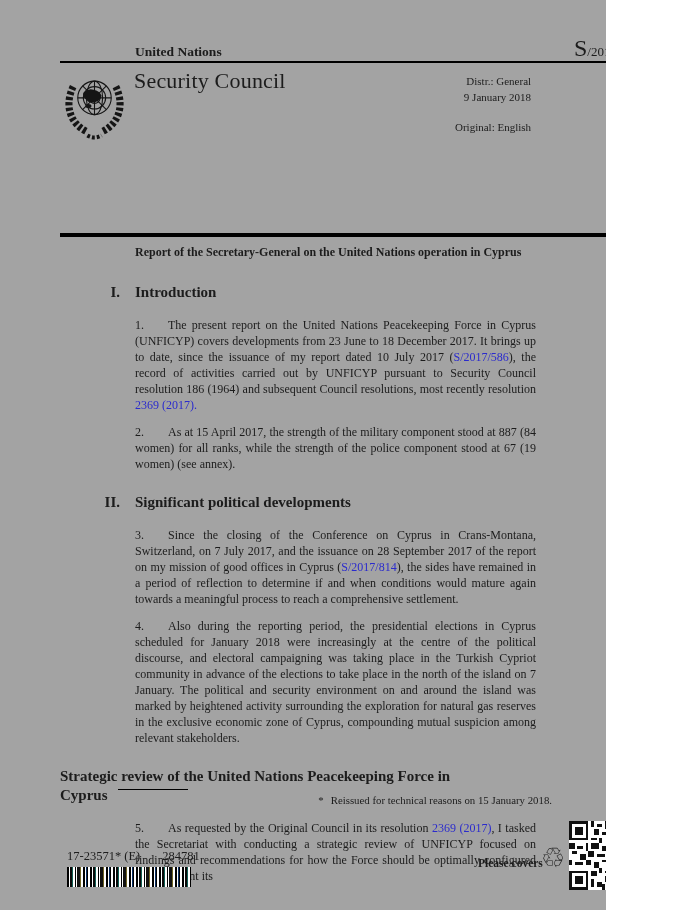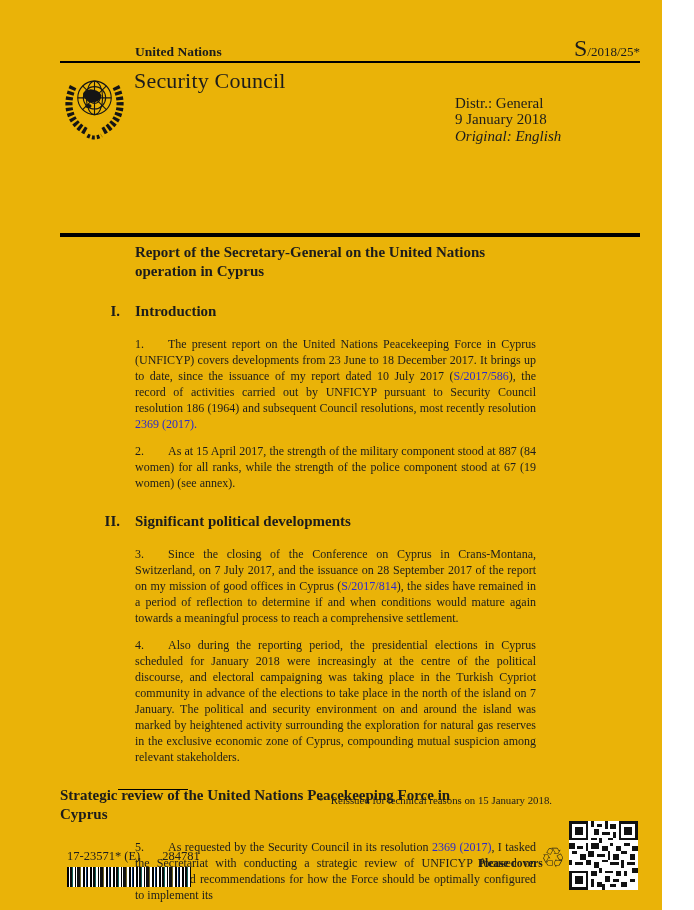--- a/index.html
+++ b/index.html
@@ -1,17 +1,17 @@
 <!DOCTYPE html>
 <html style="--link: #2b2bcd;"><head>
 <meta charset="utf-8">
 <style>
   html,body { margin:0; padding:0; background:#ffffff; }
   .page {
-    position:relative; width:662px; height:910px; background:#eab308;
+    position:relative; width:606px; height:910px; background:#a3a3a3;
     font-family:"Liberation Serif", serif; color:#1c1c1c; overflow:hidden;
   }
   
   .header-row {
     position:absolute; top:38px; left:60px; width:580px; height:24px;
   }
   .org-name {
     position:absolute; left:75px; bottom:2px;
     font-weight:bold; font-size:13.5px;
   }
@@ -22,32 +22,32 @@
     position:absolute; top:61px; left:60px; width:580px; height:2px; background:#000;
   }
   
   .emblem { position:absolute; top:72px; left:61px; width:67px; height:72px; }
   .emblem svg { width:100%; height:100%; }
   .organ {
     position:absolute; top:68px; left:134px; margin:0;
     font-size:22px; font-weight:normal; letter-spacing:0.2px;
   }
   .distr {
-    position:absolute; top:95px; left:455px;
-    font-size:15px; line-height:16px;
-  }
-  .orig { margin-top:1px;font-style:italic; }
+    position:absolute; top:73px; left:455px;
+    font-size:11px; line-height:16px;text-align:right;
+  }
+  .orig { margin-top:14px; }
   .thick-rule {
     position:absolute; top:233px; left:60px; width:580px; height:4px; background:#000;
   }
   
   .content { position:absolute; top:243px; left:60px; width:580px; }
   .doc-title {
     margin:0 0 0 75px; width:398px;
-    font-size:15px; font-weight:bold; line-height:19px;
+    font-size:12px; font-weight:bold; line-height:19px;
   }
   .section { margin:0; }
   .section-heading {
     display:flex; margin-top:21px; margin-bottom:15px;
     font-weight:bold; font-size:15px; line-height:19px;
   }
   .numeral { width:60px; text-align:right; padding-right:15px; flex:0 0 auto; }
   .heading-text { width:425px; }
   .para {
     margin:0 0 11px 75px; width:401px; text-align:justify;
@@ -146,21 +146,21 @@
             <span class="numeral">II.</span>
             <span class="heading-text">Significant political developments</span>
           </div>
           <p class="para"><span class="pnum">3.</span><span>Since the closing of the Conference on Cyprus in Crans-Montana, Switzerland, on 7 July 2017, and the issuance on 28 September 2017 of the report on my mission of good offices in Cyprus (</span><span class="doc-link">S/2017/814</span><span>), the sides have remained in a period of reflection to determine if and when conditions would mature again towards a meaningful process to reach a comprehensive settlement.</span></p>
           <p class="para"><span class="pnum">4.</span><span>Also during the reporting period, the presidential elections in Cyprus scheduled for January 2018 were increasingly at the centre of the political discourse, and electoral campaigning was taking place in the Turkish Cypriot community in advance of the elections to take place in the north of the island on 7 January. The political and security environment on and around the island was marked by heightened activity surrounding the exploration for natural gas reserves in the exclusive economic zone of Cyprus, compounding mutual suspicion among relevant stakeholders.</span></p>
         </div>
         <div class="section">
           <div class="section-heading">
             <span class="heading-text">Strategic review of the United Nations Peacekeeping Force in Cyprus</span>
           </div>
-          <p class="para"><span class="pnum">5.</span><span>As requested by the Security Council in its resolution </span><span class="doc-link">2369 (2017)</span><span>, I tasked the Secretariat with conducting a strategic review of UNFICYP focused on findings and recommendations for how the Force should be optimally configured to implement its</span></p>
+          <p class="para"><span class="pnum">5.</span><span>As requested by the Original Council in its resolution </span><span class="doc-link">2369 (2017)</span><span>, I tasked the Secretariat with conducting a strategic review of UNFICYP focused on findings and recommendations for how the Force should be optimally configured to implement its</span></p>
         </div>
       </div>
   </div>
 
   <div class="footnote-rule"></div>
   <div class="footnote">
     <span class="fn-marker">*</span><span>Reissued for technical reasons on 15 January 2018.</span>
   </div>
 
   <div class="docnum-row">

